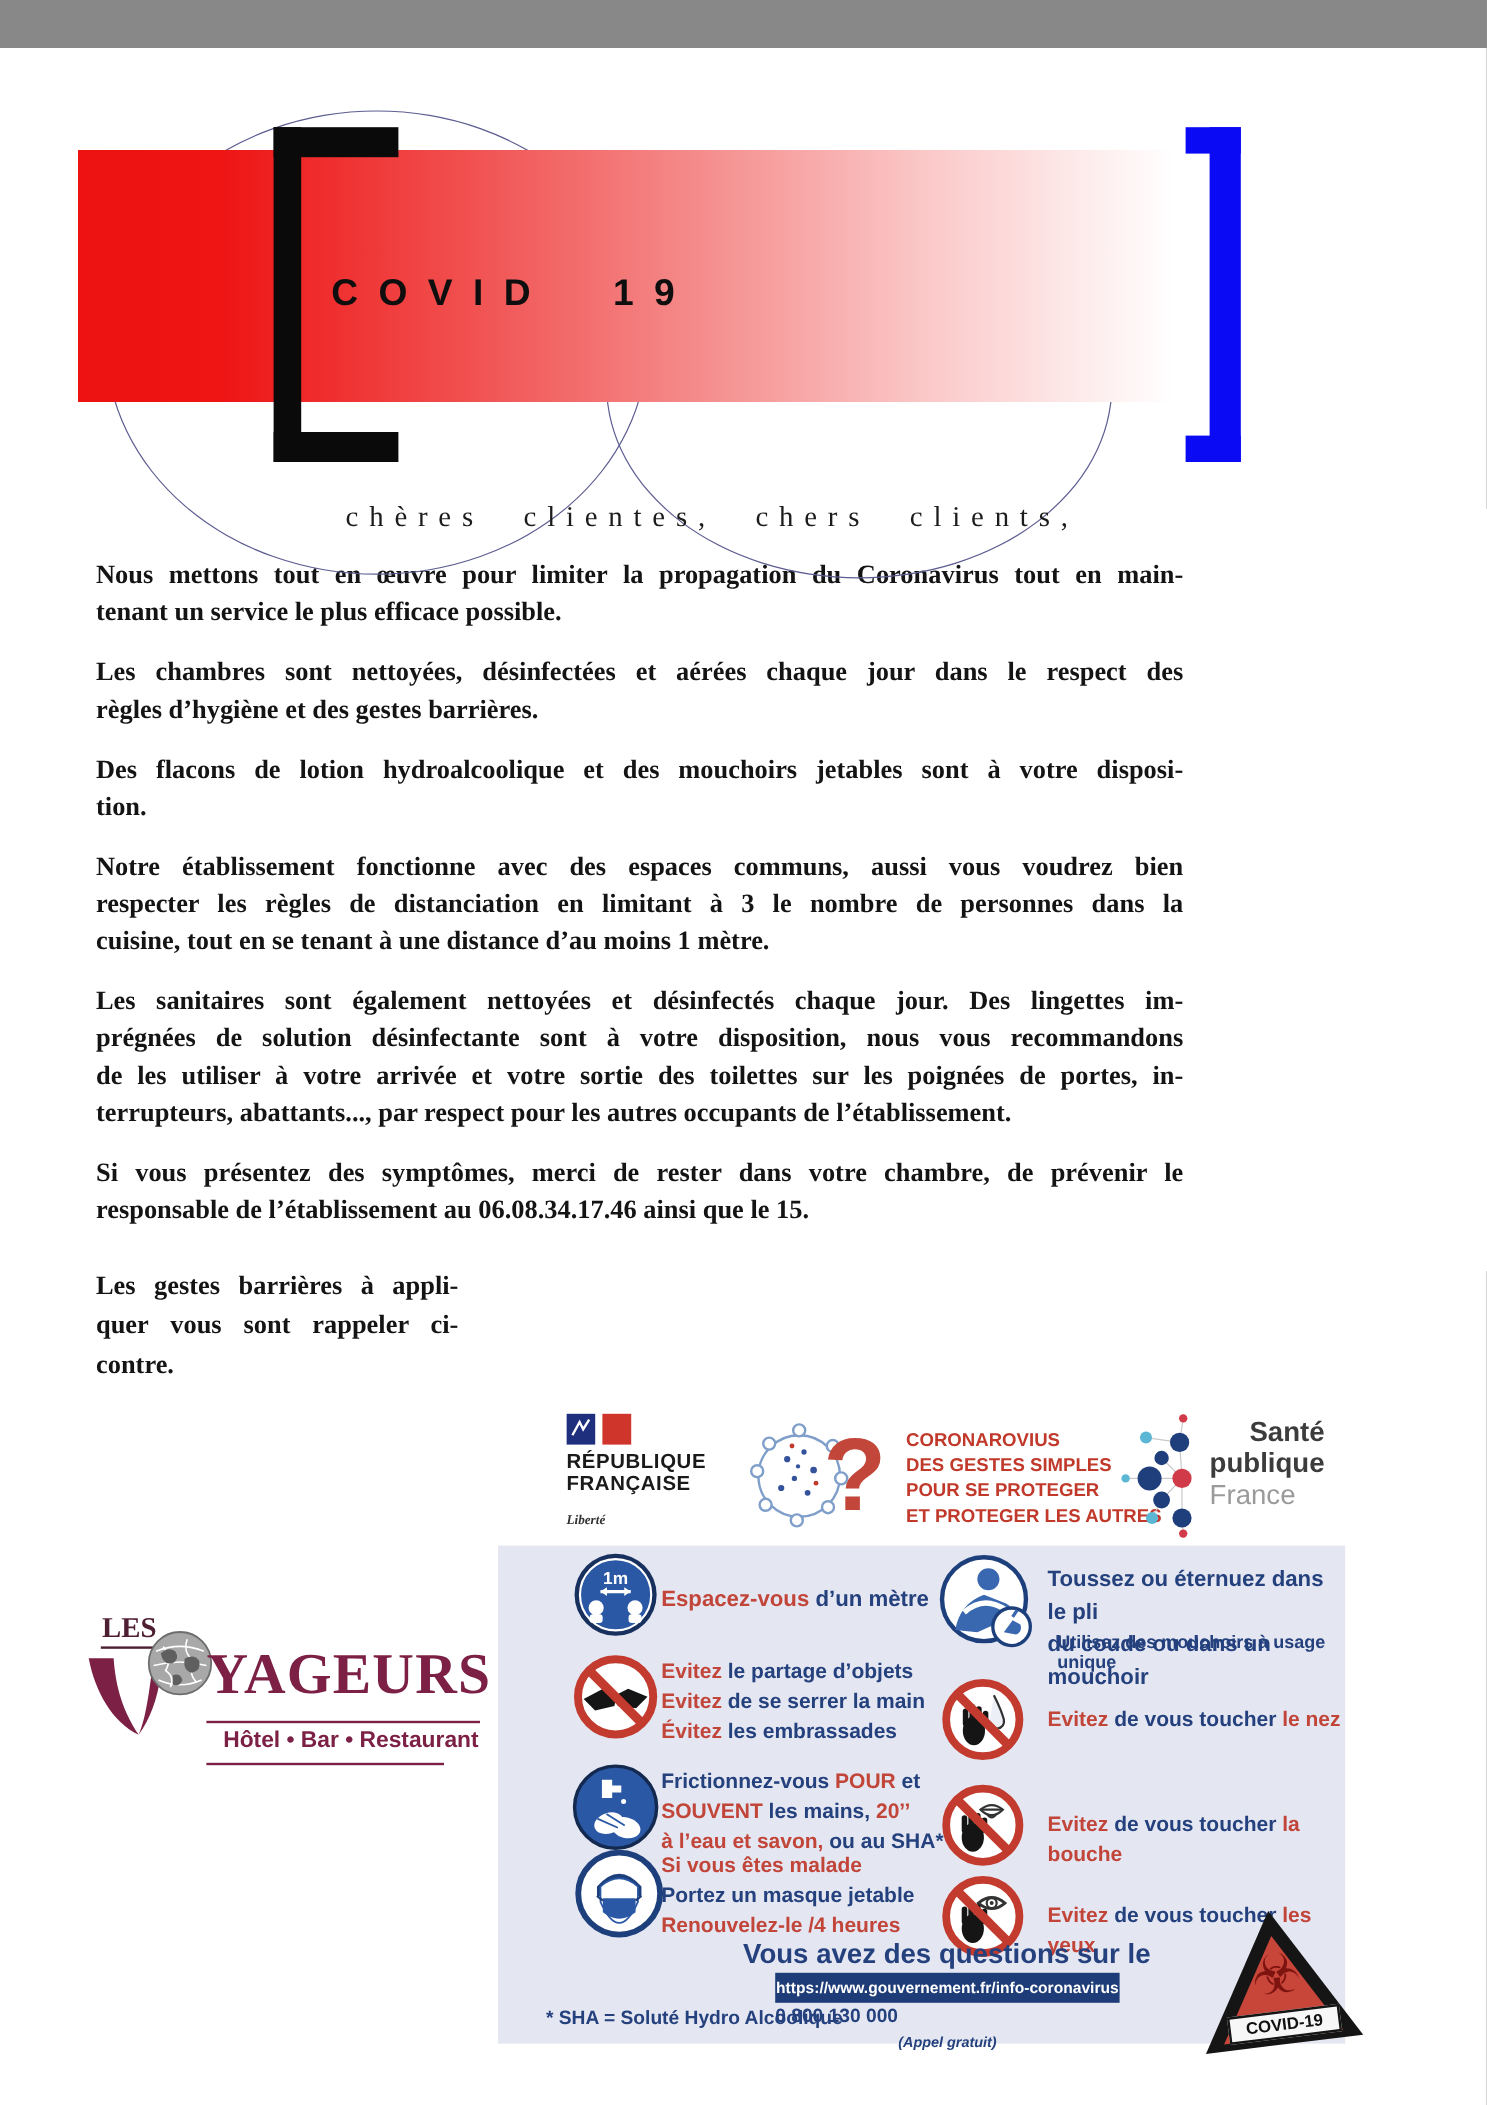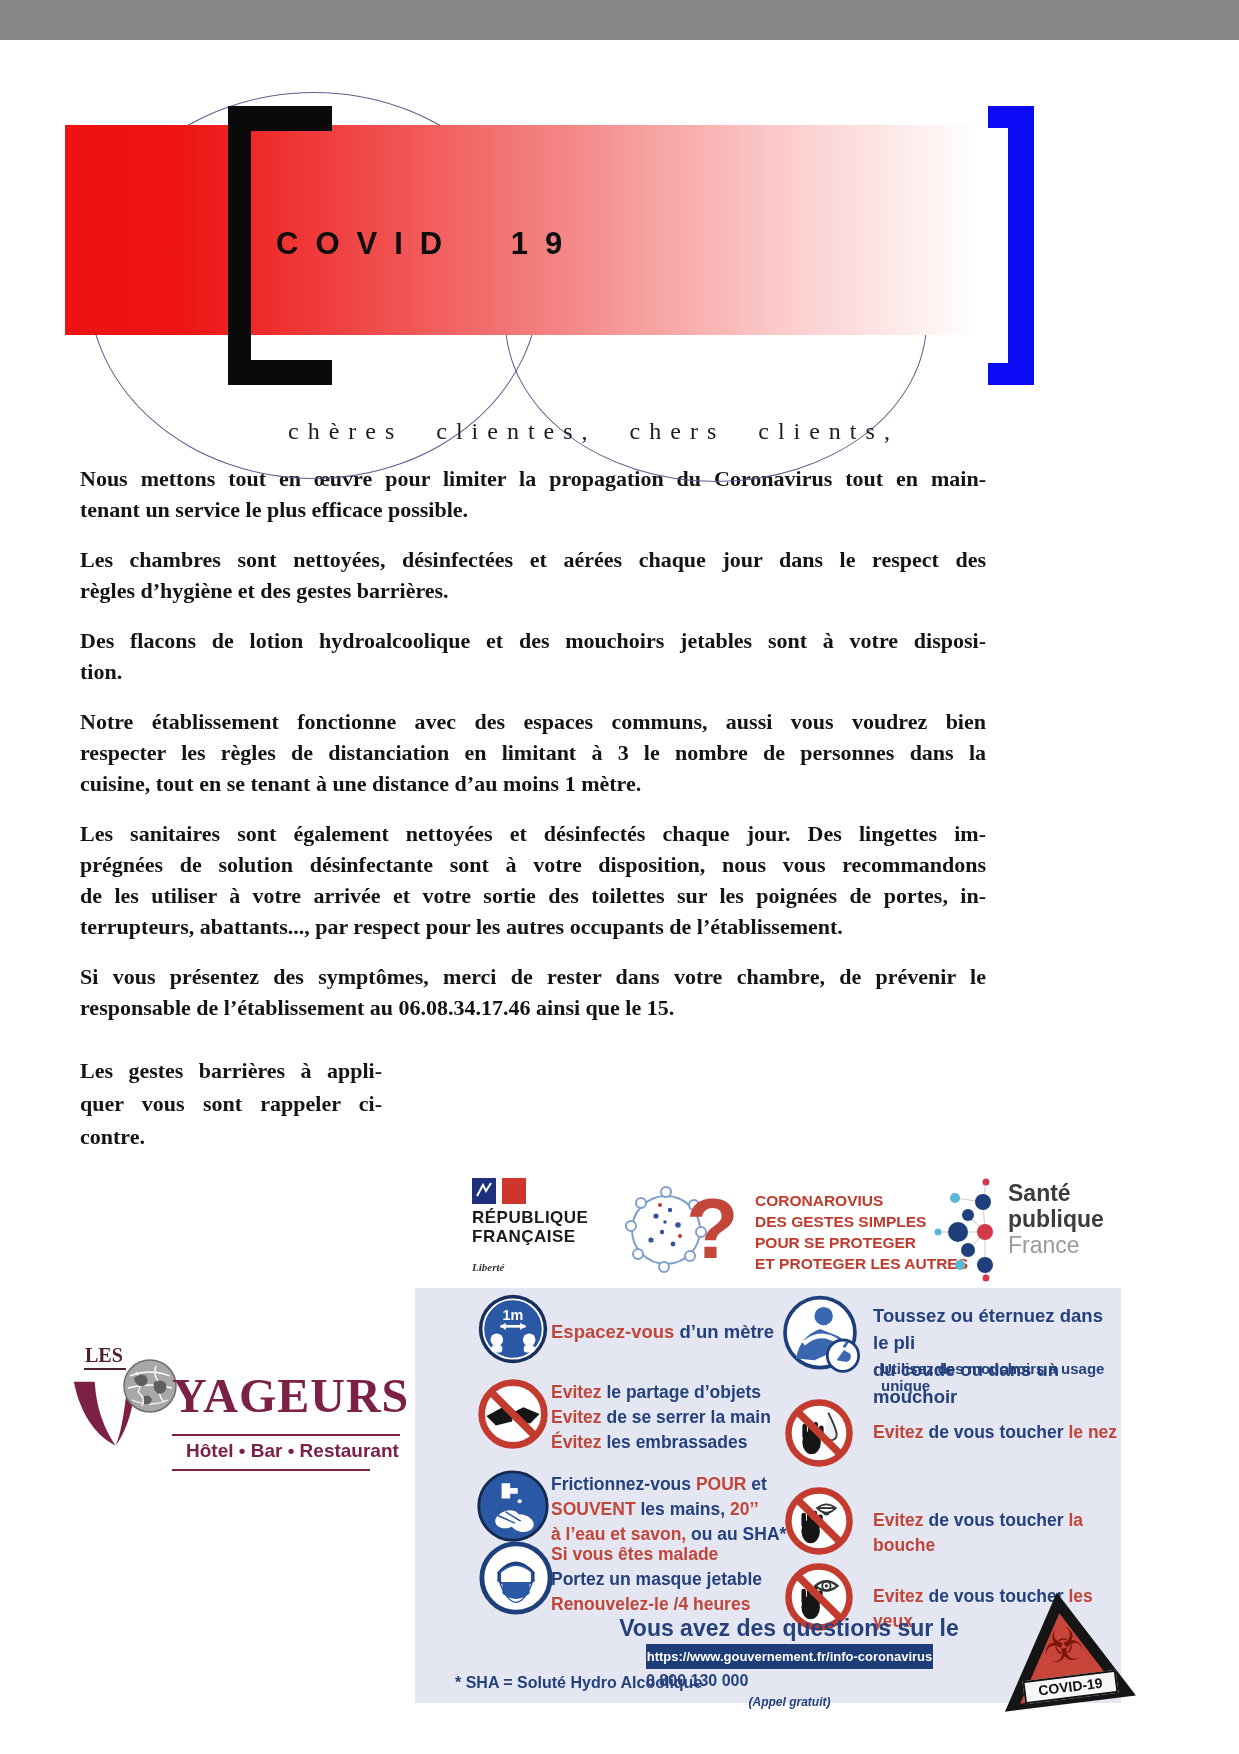--- a/index.html
+++ b/index.html
@@ -73,21 +73,21 @@
     border-left:66px solid transparent;border-right:66px solid transparent;border-bottom:112px solid #151515;}
   .tri-inner{position:absolute;left:16px;top:21px;width:0;height:0;
     border-left:50px solid transparent;border-right:50px solid transparent;border-bottom:85px solid #c8453a;}
   .tri-bio{position:absolute;left:0;top:30px;width:132px;text-align:center;font-size:46px;color:#7d1410;
     font-family:"DejaVu Sans",sans-serif;line-height:46px;}
   .tri-label{position:absolute;left:21px;top:84px;width:90px;height:19px;background:#f7f7f7;border:2px solid #151515;
     font-family:"Liberation Sans",sans-serif;font-weight:bold;font-size:14px;text-align:center;line-height:19px;color:#111;}
 
   
   .les{position:absolute;left:84px;top:1304px;font-family:"Liberation Serif",serif;font-weight:bold;
-    font-size:20px;color:#4e1e33;border-bottom:2px solid #4e1e33;padding:0 3px 1px 1px;}
+    font-size:24px;color:#4e1e33;border-bottom:2px solid #4e1e33;padding:0 3px 1px 1px;}
   .yageurs{position:absolute;left:172px;top:1328px;font-family:"Liberation Serif",serif;
     font-size:48px;color:var(--maroon);letter-spacing:1px;font-weight:600;}
   .logo-line1{position:absolute;left:172px;top:1394px;width:228px;border-top:2.5px solid var(--maroon);}
   .tagline{position:absolute;left:186px;top:1400px;font-family:"Liberation Sans",sans-serif;
     font-weight:bold;font-size:19px;color:var(--maroon);}
   .logo-line2{position:absolute;left:172px;top:1429px;width:198px;border-top:2.5px solid var(--maroon);}
 
   
   .card{position:absolute;left:76px;top:1431px;width:322px;height:224px;
     background:linear-gradient(90deg,#ee1212 0%,#f04444 28%,#f89a9a 60%,#ffffff 95%);}
@@ -223,21 +223,21 @@
         <circle cx="27" cy="95" r="5"></circle>
         <circle cx="5" cy="62" r="3.5"></circle>
       </g>
     <g fill="#d13a49">
         <circle cx="53" cy="12" r="3.5"></circle>
         <circle cx="52" cy="62" r="8"></circle>
         <circle cx="53" cy="108" r="3.5"></circle>
       </g>
   </svg>
   <div class="sante">
-    <div class="sante-bold" style="white-space:pre-line;">Santé
+    <div class="sante-bold" style="white-space:pre-line;text-align:right;">Santé
 publique</div>
     <div class="sante-light">France</div>
   </div>
 
   <div class="panel">
 
     <svg class="abs" style="left:62px;top:5px;" width="72" height="72" viewBox="0 0 80 80">
       <circle cx="40" cy="40" r="38" fill="#17305e"></circle>
       <circle cx="40" cy="40" r="33" fill="#2b58a5" stroke="#ffffff" stroke-width="2"></circle>
       <text x="40" y="30" text-anchor="middle" font-family="Liberation Sans, sans-serif" font-weight="bold" font-size="16" fill="#ffffff">1m</text>

